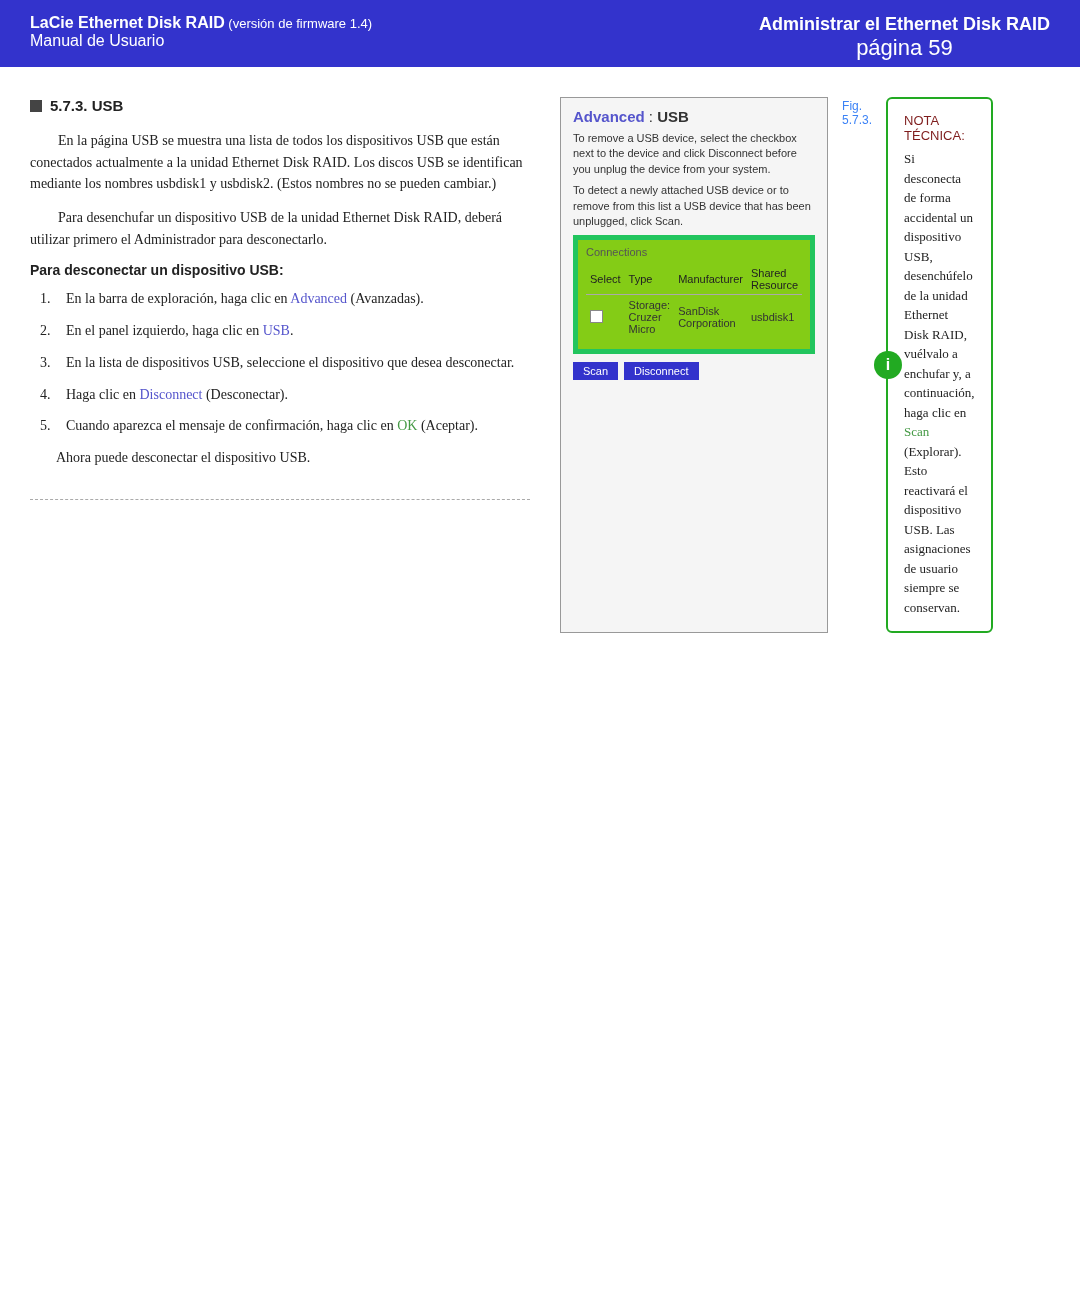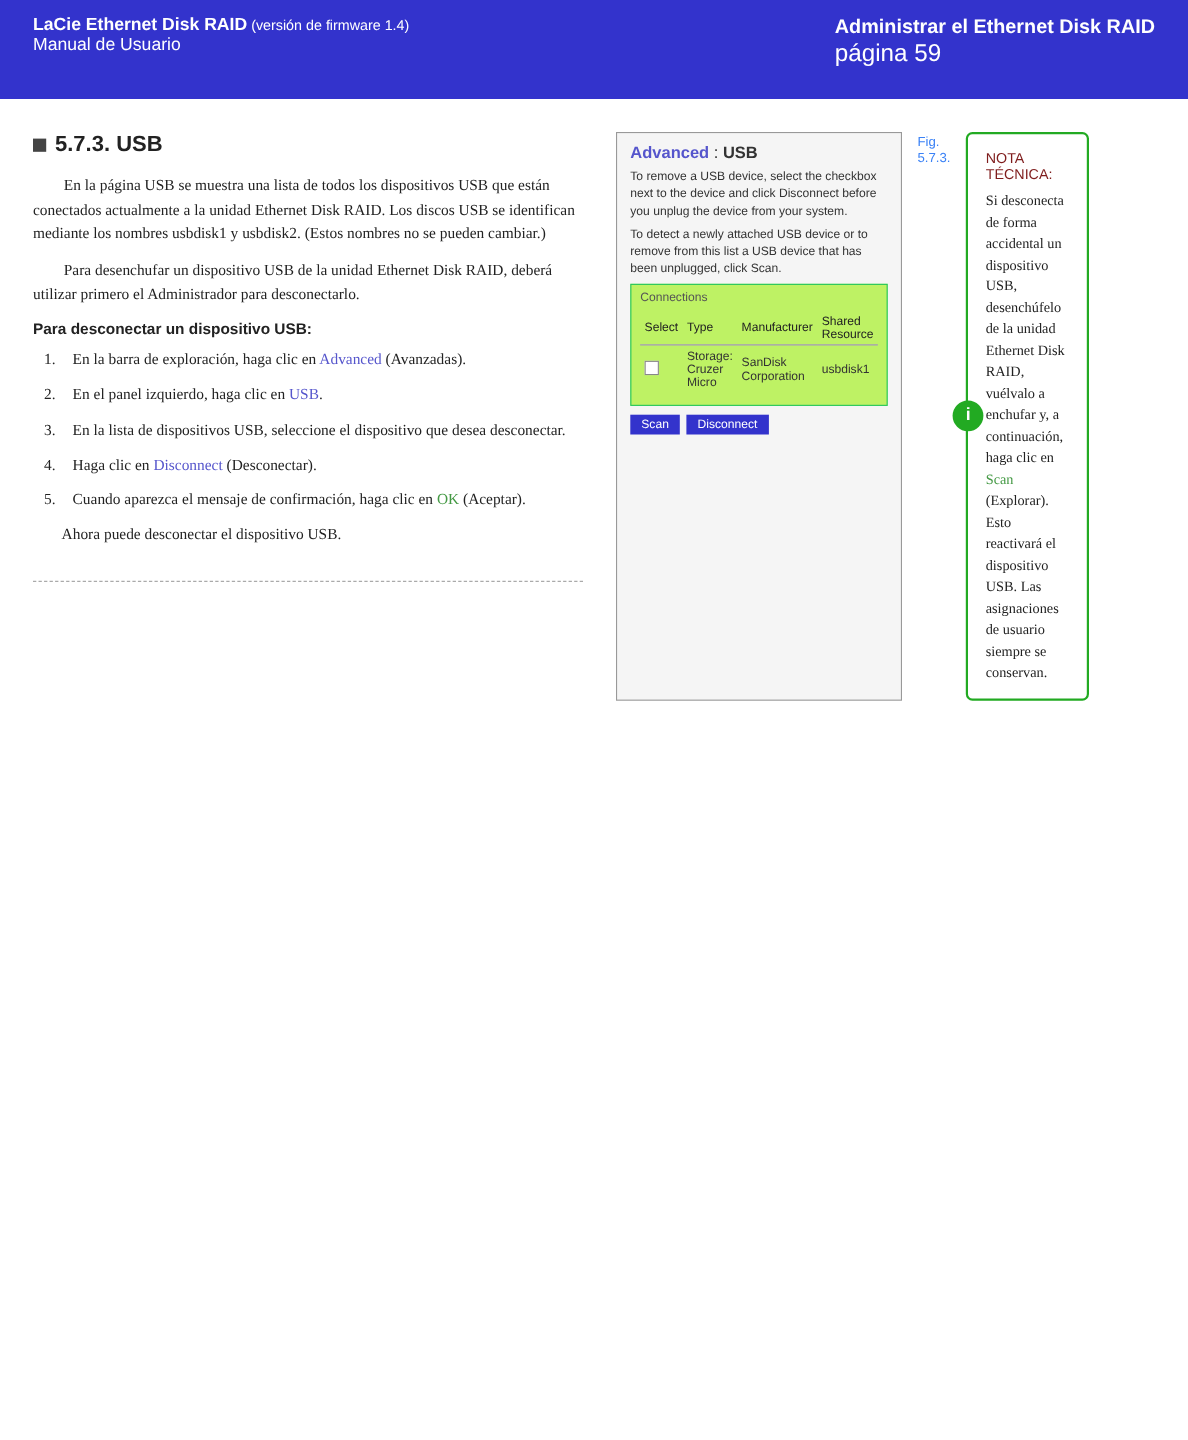--- a/index.html
+++ b/index.html
@@ -12,35 +12,35 @@
       min-height: 1309px;
     }
 
     
     .header {
       background: #3333cc;
       color: #fff;
       display: flex;
       justify-content: space-between;
       align-items: flex-start;
-      padding: 14px 30px 29px 30px;
+      padding: 14px 30px 6px 30px;
     }
     .header-left {}
     .header-left .brand {
       font-family: Arial, sans-serif;
       font-size: 16px;
       font-weight: bold;
     }
     .header-left .subtitle {
       font-family: Arial, sans-serif;
       font-size: 16px;
       font-weight: normal;
     }
     .header-right {
-      text-align: left;
+      text-align: center;
     }
     .header-right .section-title {
       font-family: Arial, sans-serif;
       font-size: 18px;
       font-weight: bold;
     }
     .header-right .page-num {
       font-family: Arial, sans-serif;
       font-size: 22px;
       font-weight: normal;
@@ -67,21 +67,21 @@
       margin-bottom: 16px;
     }
     .section-heading .sq-icon {
       display: inline-block;
       width: 12px;
       height: 12px;
       background: #444;
     }
     .section-heading h2 {
       font-family: Arial, sans-serif;
-      font-size: 20px;
+      font-size: 15px;
       font-weight: bold;
       color: #222;
     }
 
     
     .body-text {
       font-family: Georgia, serif;
       font-size: 14px;
       line-height: 1.55;
       color: #222;
@@ -174,24 +174,24 @@
     .usb-panel-desc {
       font-family: Arial, sans-serif;
       font-size: 11px;
       color: #333;
       line-height: 1.4;
       margin-bottom: 6px;
     }
 
     
     .connections-box {
-      border: 1px solid #22c55e;
+      border: 5px solid #22c55e;
       padding: 6px 8px 10px 8px;
       margin-bottom: 8px;
-      background: #bef264;
+      background: #84cc16;
     }
     .connections-label {
       font-family: Arial, sans-serif;
       font-size: 11px;
       color: #555;
       margin-bottom: 6px;
     }
     .conn-table {
       width: 100%;
       border-collapse: collapse;

